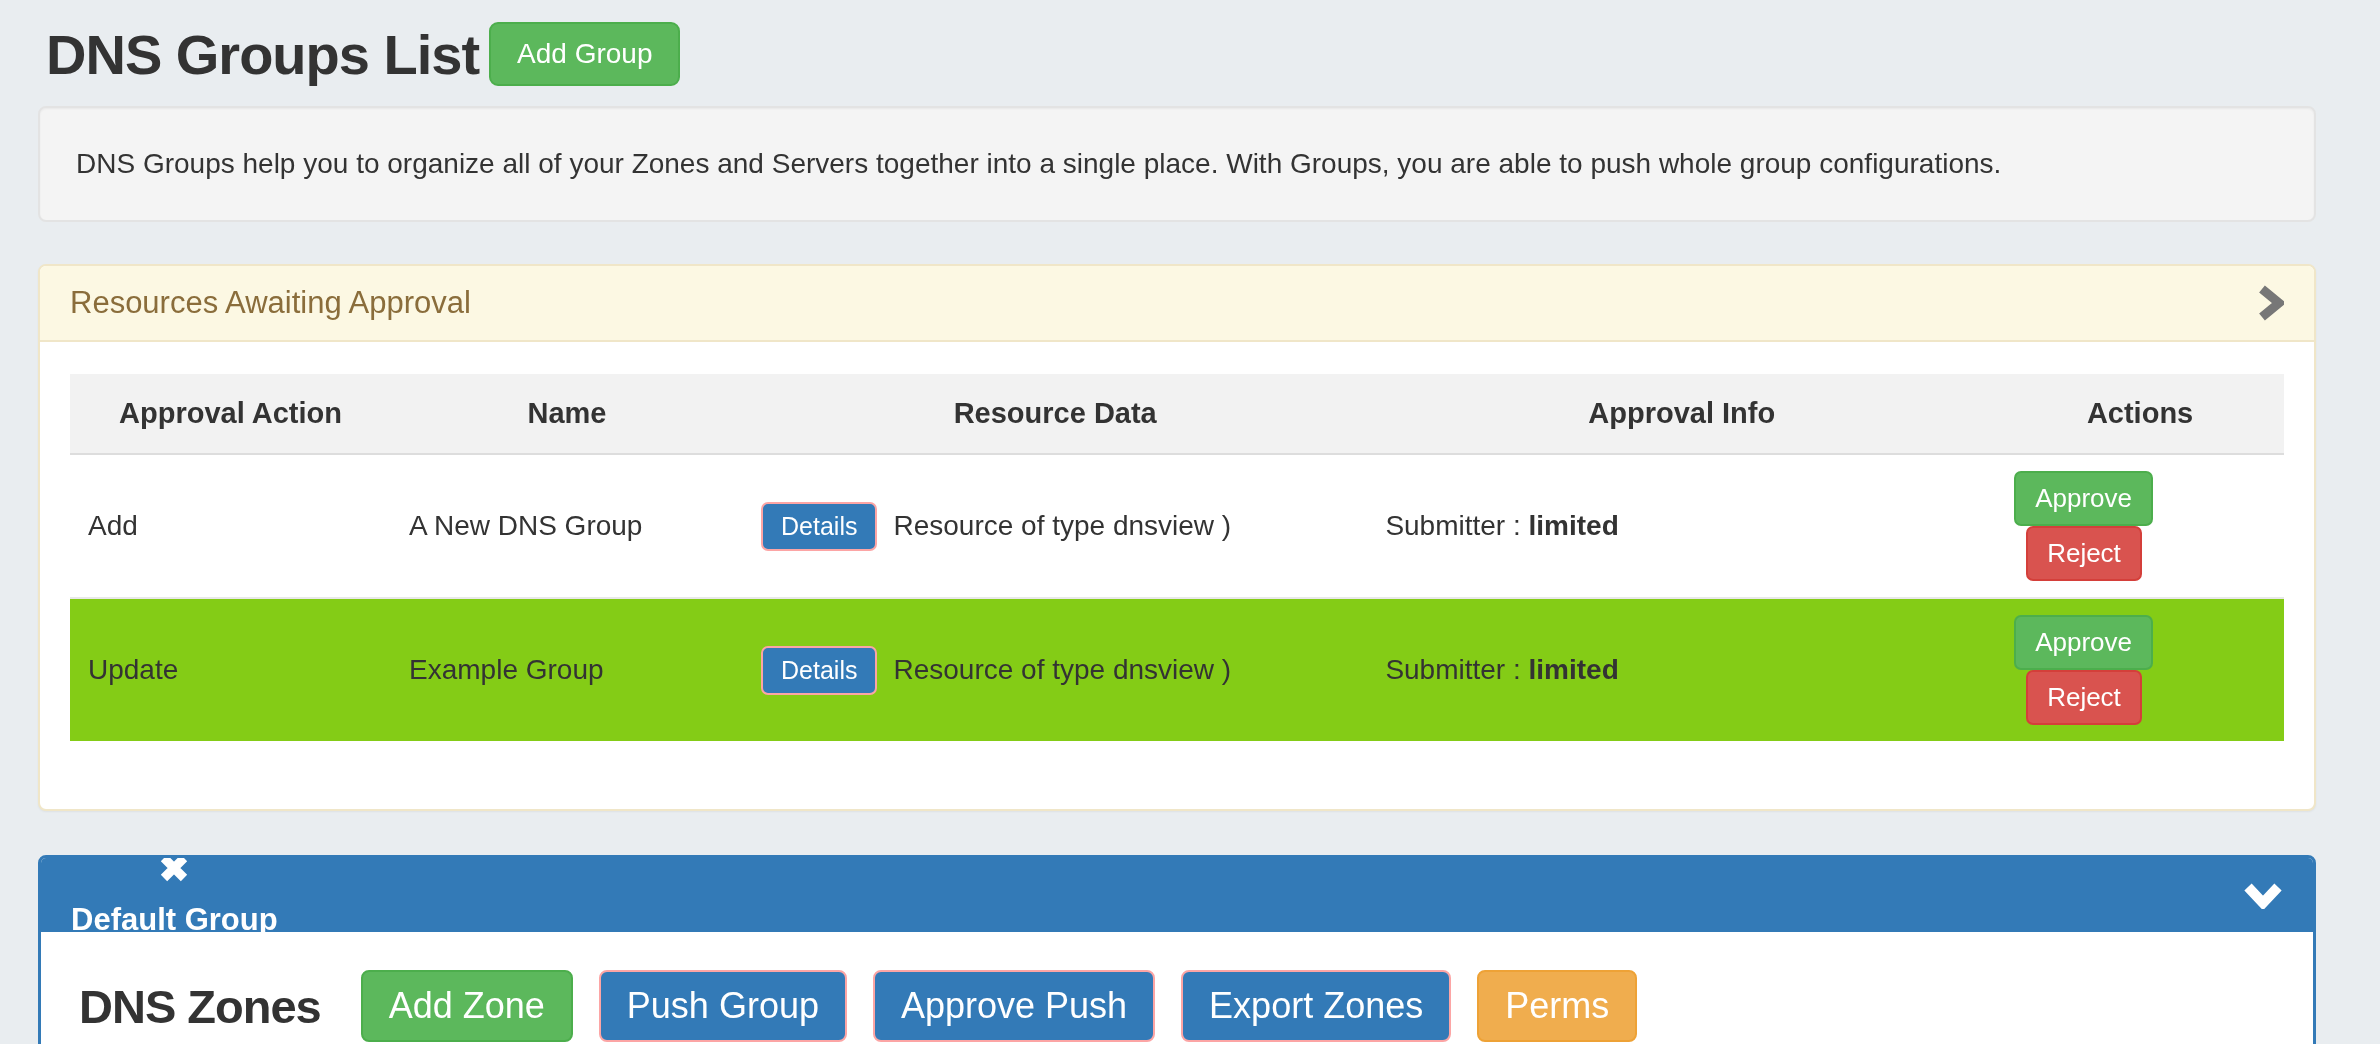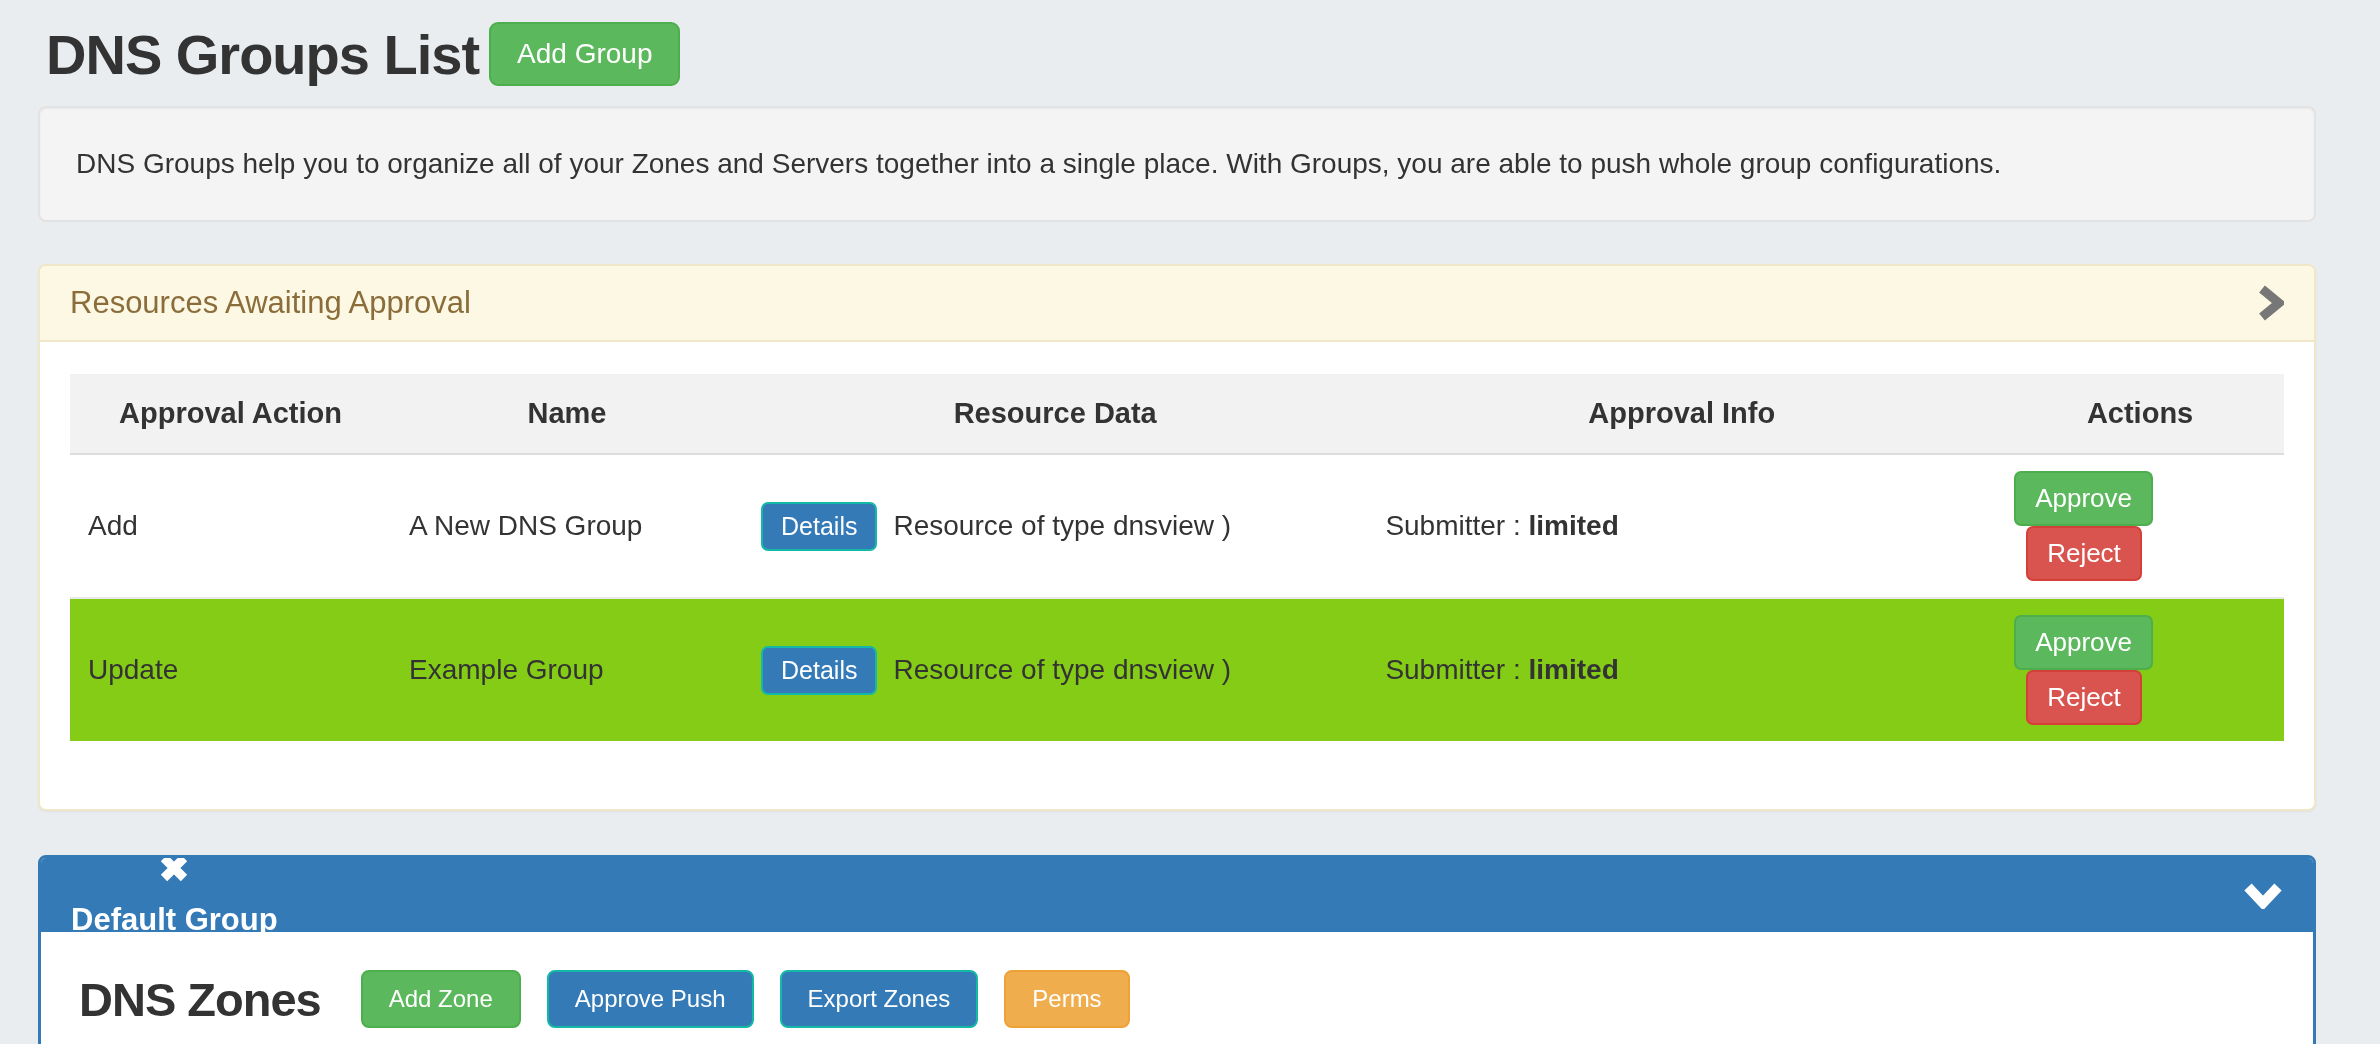--- a/index.html
+++ b/index.html
@@ -16,21 +16,21 @@
   
   .page-header { display: flex; align-items: center; gap: 10px; height: 84px; margin-left: 8px; }
   .page-title { font-size: 56px; font-weight: 600; color: #333; margin: 0; letter-spacing: -1px; }
 
   .btn {
     display: inline-flex; align-items: center; justify-content: center;
     border-radius: 9px; color: #fff; cursor: pointer;
     font-family: inherit; white-space: nowrap;
   }
   .btn-success { background: #5cb85c; border: 2px solid #4cae4c; }
-  .btn-primary { background: #337ab7; border: 2px solid #14b8a6; }
+  .btn-primary { background: #337ab7; border: 2px solid #fca5a5; }
   .btn-danger  { background: #d9534f; border: 2px solid #d43f3a; }
   .btn-warning { background: #f0ad4e; border: 2px solid #eea236; }
   .btn-lg { font-size: 28px; padding: 14px 26px; }
 
   
   .well {
     margin-top: 10px; height: 116px; display: flex; align-items: center;
     background: #f4f4f4; border: 2px solid #e3e3e3; border-radius: 8px;
     box-shadow: inset 0 1px 2px rgba(0,0,0,0.05);
     padding: 0 36px;
@@ -81,21 +81,21 @@
     background: #337ab7; color: #fff;
     font-size: 31px; font-weight: 700;
     padding: 18px 30px; height: 74px;
     display: flex; align-items: center; justify-content: space-between;
   }
   .gh-left { display: flex; align-items: center; gap: 18px; flex-direction: column; }
   .group-body { padding: 38px 36px; }
 
   .zones-header { display: flex; align-items: center; gap: 26px; }
   .zones-title { font-size: 47px; font-weight: 600; margin: 0 14px 0 2px; letter-spacing: -1px; }
-  .zone-btn { font-size: 24px; padding: 13px 26px; border-radius: 8px; }
+  .zone-btn { font-size: 36px; padding: 13px 26px; border-radius: 8px; }
 
   .icon { display: inline-flex; align-items: center; }
 </style>
 </head>
 <body>
 
 <div class="page">
 
   <div class="page-header">
     <h1 class="page-title">DNS Groups List</h1>
@@ -180,20 +180,21 @@
       <span class="icon">
         <svg width="40" height="28" viewBox="0 0 40 28">
             <path d="M5 6 L20 22 L35 6" fill="none" stroke="#ffffff" stroke-width="10"></path>
           </svg>
       </span>
     </div>
     <div class="group-body">
       <div class="zones-header">
         <h2 class="zones-title">DNS Zones</h2>
         <button class="btn btn-success zone-btn">Add Zone</button>
+        <button class="btn btn-primary zone-btn">Push Group</button>
         <button class="btn btn-primary zone-btn">Approve Push</button>
         <button class="btn btn-primary zone-btn">Export Zones</button>
         <button class="btn btn-warning zone-btn">Perms</button>
       </div>
 
     </div>
   </section>
 
 </div>
 

